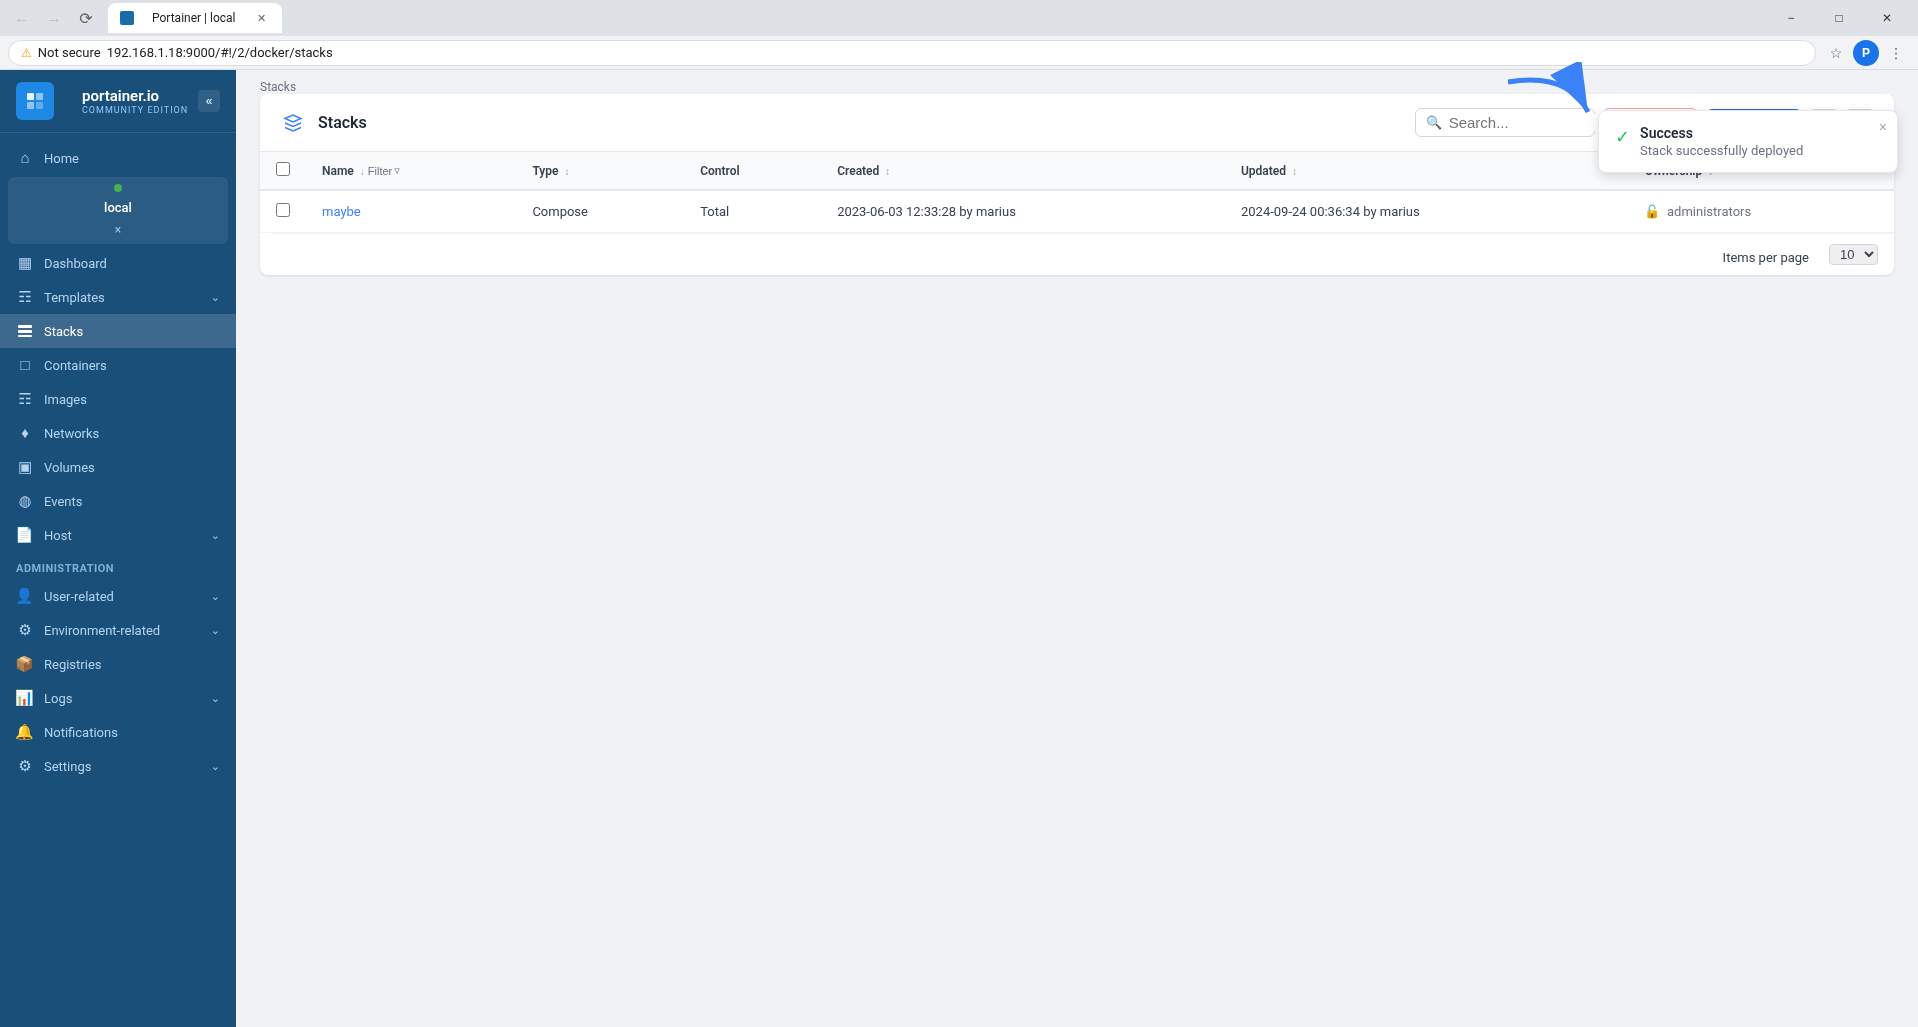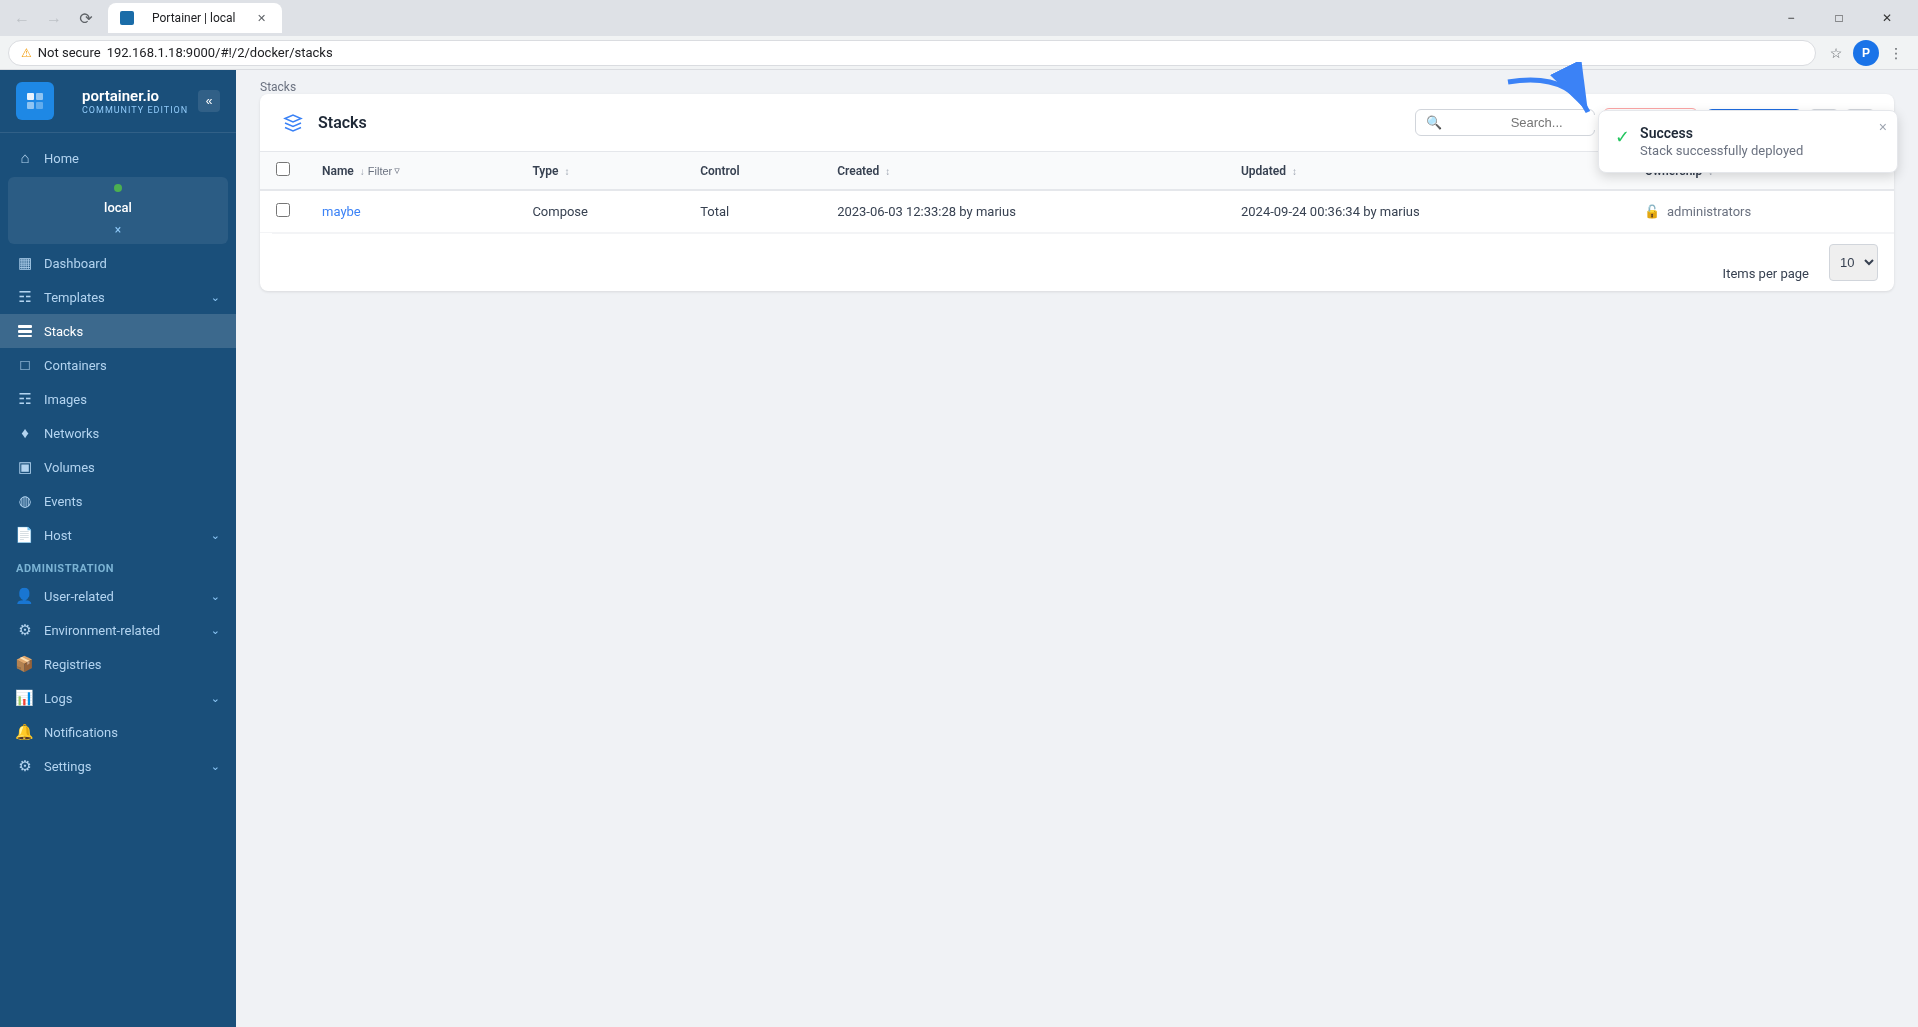--- a/index.html
+++ b/index.html
@@ -147,21 +147,21 @@
     .search-box {
       display: flex;
       align-items: center;
       border: 1px solid #d1d5db;
       border-radius: 6px;
       padding: 5px 10px;
       gap: 6px;
       background: #fff;
       width: 180px;
     }
-    .search-box input { border: none; outline: none; font-size: 13px; flex: 1; color: #374151; text-align: center; }
+    .search-box input { border: none; outline: none; font-size: 15px; flex: 1; color: #374151; }
     .search-icon { color: #9ca3af; font-size: 13px; }
     .search-clear { color: #9ca3af; cursor: pointer; font-size: 13px; }
 
     .btn-remove {
       padding: 6px 12px;
       border: 1px solid #fca5a5;
       border-radius: 6px;
       background: #fff;
       color: #ef4444;
       font-size: 13px;
@@ -192,21 +192,21 @@
     thead tr { border-bottom: 2px solid #e5e7eb; }
     th { padding: 10px 16px; text-align: left; font-size: 12px; font-weight: 600; color: #374151; background: #f9fafb; white-space: nowrap; }
     td { padding: 12px 16px; font-size: 13px; color: #374151; border-bottom: 1px solid #f3f4f6; }
     .th-checkbox { width: 40px; }
     .sort-icon { color: #9ca3af; font-size: 10px; margin-left: 3px; }
     .filter-btn { background: none; border: none; cursor: pointer; color: #6b7280; font-size: 11px; display: inline-flex; align-items: center; gap: 2px; }
     .link-cell { color: #3b82f6; cursor: pointer; text-decoration: none; }
     .ownership-cell { display: flex; align-items: center; gap: 6px; color: #6b7280; }
 
     .pagination-row { display: flex; justify-content: flex-end; align-items: flex-end; padding: 10px 16px; gap: 20px; font-size: 13px; color: #374151; border-top: 1px solid #f3f4f6; margin-left: 12px; }
-    .items-per-page-select { border: 1px solid #d1d5db; border-radius: 4px; padding: 9px 6px; font-size: 13px; color: #374151; }
+    .items-per-page-select { border: 1px solid #d1d5db; border-radius: 4px; padding: 1px 6px; font-size: 13px; color: #374151; }
 
     
     .stacks-icon { width: 26px; height: 26px; display: flex; align-items: center; justify-content: center; }
 
     
     .toast-container {
       position: fixed;
       top: 110px;
       right: 20px;
       z-index: 9999;

